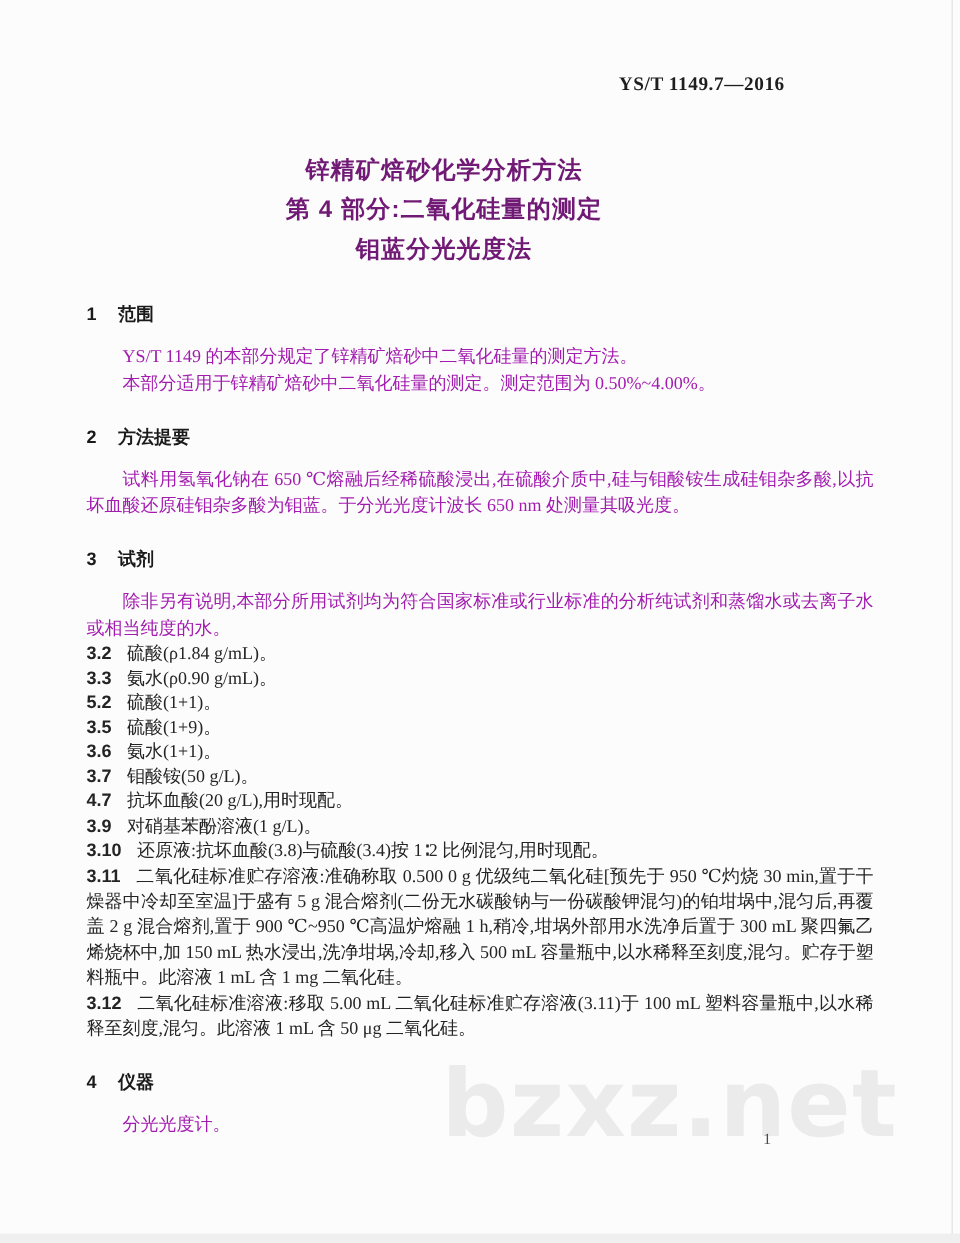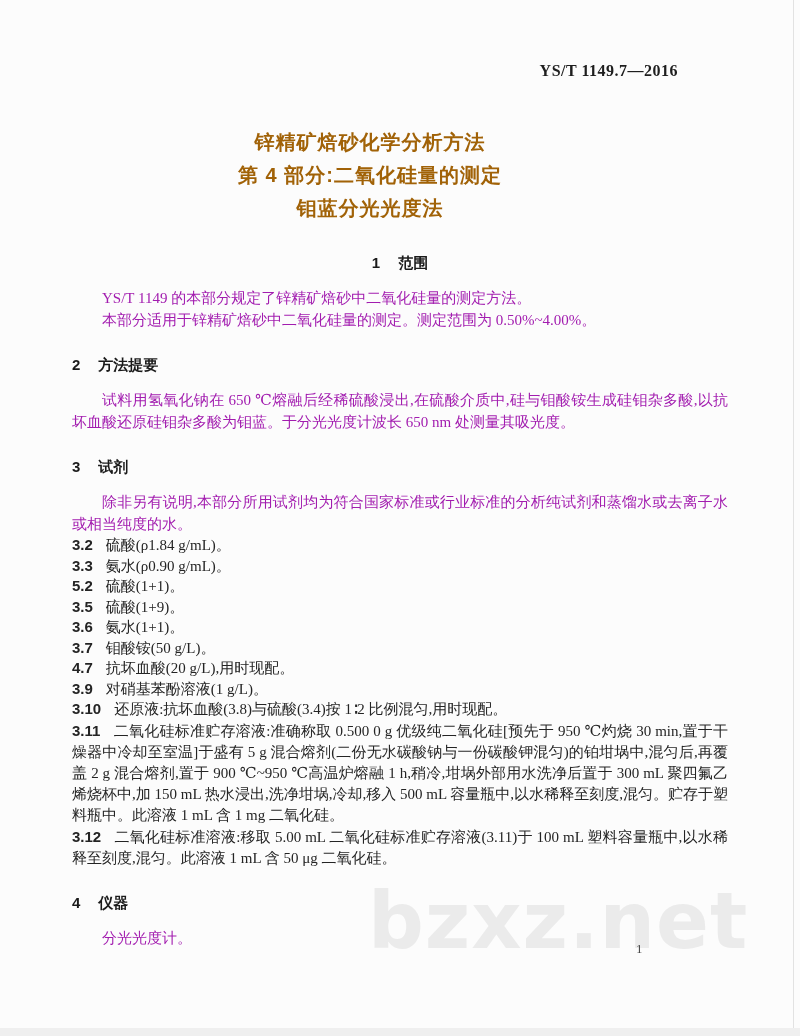--- a/index.html
+++ b/index.html
@@ -16,51 +16,50 @@
     position: absolute;
     top: 62px;
     left: 0;
     width: 654px;
     text-align: right;
     font-family: "Liberation Serif", "DejaVu Serif", serif;
     font-weight: bold;
     font-size: 16px;
     letter-spacing: 0.5px;
     color: #1e1e1e;
-    margin-left: 24px;
   }
   .title-block {
     position: absolute;
     top: 126px;
     left: 0;
     width: 740px;
     text-align: center;
     font-family: "Liberation Sans", "DejaVu Sans", sans-serif;
     font-weight: bold;
     font-size: 20px;
     letter-spacing: 1px;
     line-height: 33px;
-    color: #a16207;
+    color: #701a75;
   }
   .content {
     position: absolute;
     top: 252px;
     left: 72px;
     width: 656px;
     color: #242424;
   }
   .sec-heading {
     font-family: "Liberation Sans", "DejaVu Sans", sans-serif;
     font-weight: bold;
     font-size: 15px;
     line-height: 22px;
     color: #1a1a1a;
     margin: 23px 0 13px 0;
   }
-  .sec-heading.first { margin-top: 0; text-align: center; }
+  .sec-heading.first { margin-top: 0; }
   .sec-num { margin-right: 18px; }
   .para {
     font-size: 15px;
     line-height: 22px;
     text-align: justify;
     text-indent: 2em;
     margin: 0;
     color: #a21caf;
   }
   .item {

